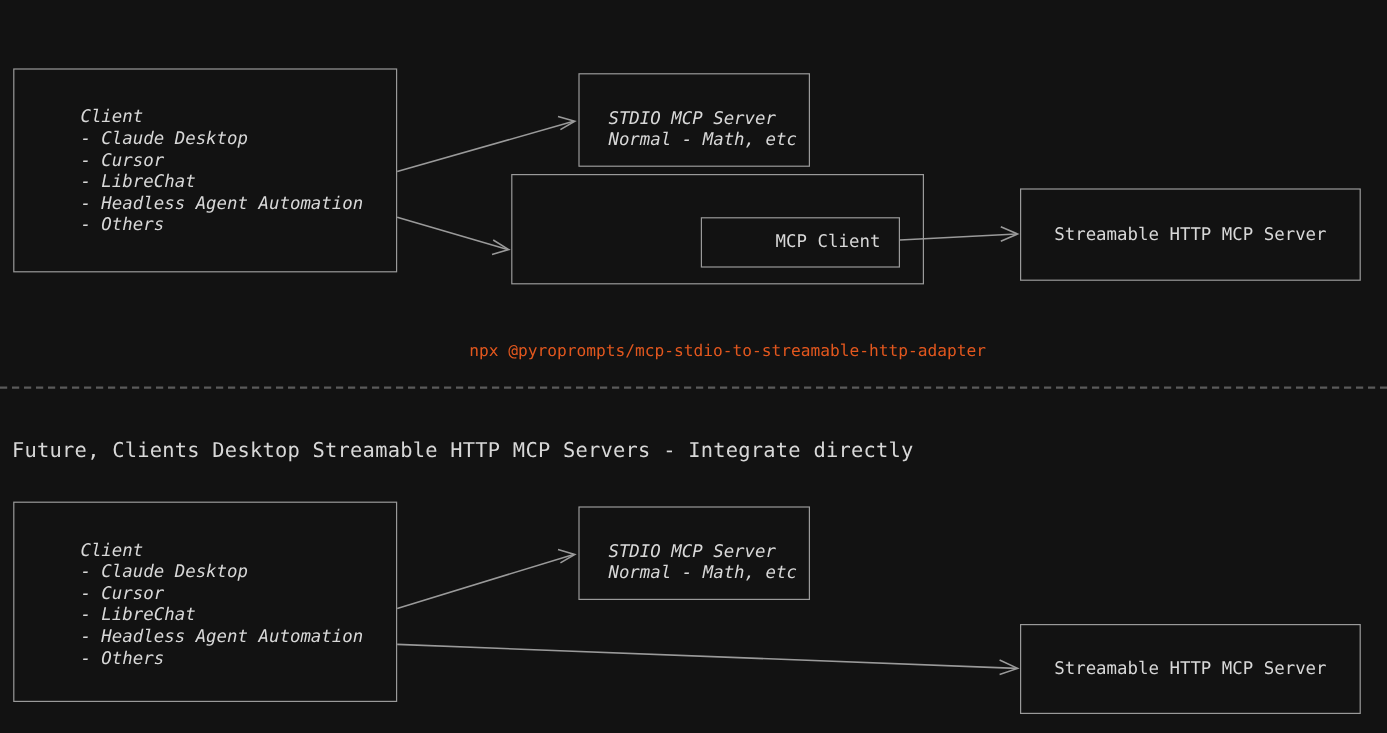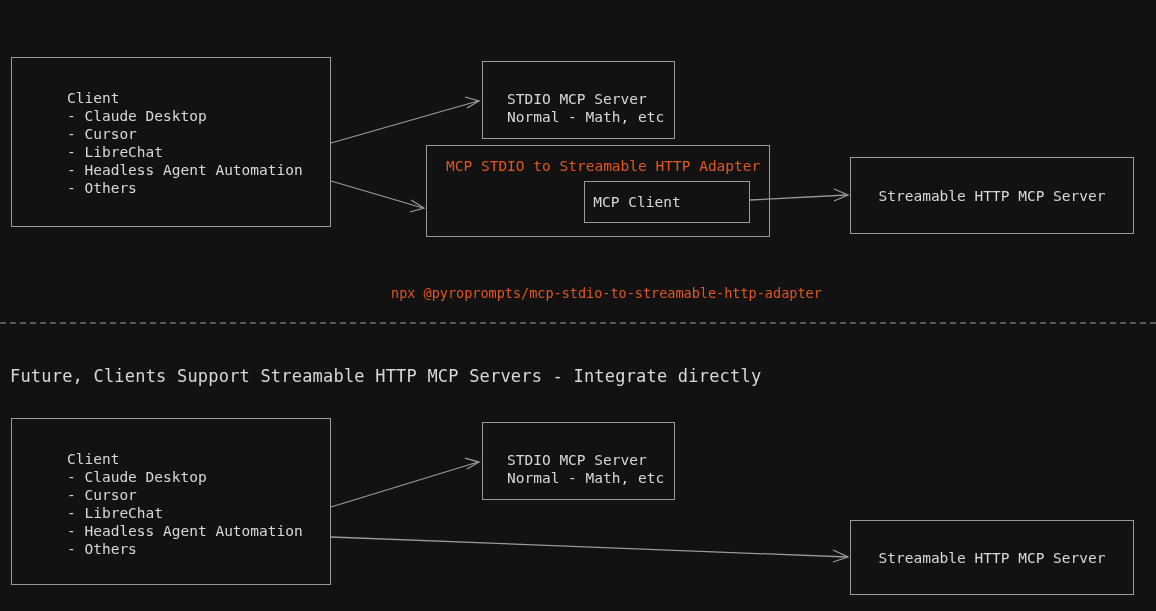--- a/index.html
+++ b/index.html
@@ -27,20 +27,21 @@
     border: 1px solid #9a9a9a;
     background: #121212;
     box-sizing: border-box;
   }
   .box-text {
     position: absolute;
     color: #d8d8d8;
     font-size: 14.5px;
     line-height: 18.5px;
     white-space: pre;
+    font-style: italic;
   }
   .orange-label {
     position: absolute;
     color: #e2571e;
     font-size: 14.5px;
     line-height: 18.5px;
     white-space: pre;
   }
   .cmd {
     position: absolute;
@@ -90,32 +91,31 @@
   <div class="box-text" style="left:67px; top:125px;">- Cursor</div>
   <div class="box-text" style="left:67px; top:143px;">- LibreChat</div>
   <div class="box-text" style="left:67px; top:161px;">- Headless Agent Automation</div>
   <div class="box-text" style="left:67px; top:179px;">- Others</div>
 
   <div class="box" style="left:482px; top:61px; width:193px; height:78px;"></div>
   <div class="box-text" style="left:507px; top:90px;">STDIO MCP Server</div>
   <div class="box-text" style="left:507px; top:108px;">Normal - Math, etc</div>
 
   <div class="box" style="left:426px; top:145px; width:344px; height:92px;"></div>
-  <div class="orange-label" style="left:446px; top:157px;">MCP STDIO to Streamable HTTP Adapter</div>
   <div class="box" style="left:584px; top:181px; width:166px; height:42px;"></div>
-  <div class="centered-label" style="left:556px; top:181px; width:162px; height:42px;">MCP Client</div>
+  <div class="centered-label" style="left:609px; top:181px; width:162px; height:42px;">MCP Client</div>
 
   <div class="cmd" style="left:391px; top:252px;margin-top:33px;">npx @pyroprompts/mcp-stdio-to-streamable-http-adapter</div>
 
   <div class="box" style="left:850px; top:157px; width:284px; height:77px;"></div>
   <div class="centered-label" style="left:850px; top:157px; width:284px; height:77px;">Streamable HTTP MCP Server</div>
 
   <div class="divider" style="top:322px;"></div>
 
-  <div class="title" style="left:10px; top:366px;">Future, Clients Support Streamable HTTP MCP Servers - Integrate directly</div>
+  <div class="title" style="left:10px; top:366px;">Future, Clients Desktop Streamable HTTP MCP Servers - Integrate directly</div>
 
   <div class="box" style="left:11px; top:418px; width:320px; height:167px;"></div>
   <div class="box-text" style="left:67px; top:450px;">Client</div>
   <div class="box-text" style="left:67px; top:468px;">- Claude Desktop</div>
   <div class="box-text" style="left:67px; top:486px;">- Cursor</div>
   <div class="box-text" style="left:67px; top:504px;">- LibreChat</div>
   <div class="box-text" style="left:67px; top:522px;">- Headless Agent Automation</div>
   <div class="box-text" style="left:67px; top:540px;">- Others</div>
 
   <div class="box" style="left:482px; top:422px; width:193px; height:78px;"></div>

